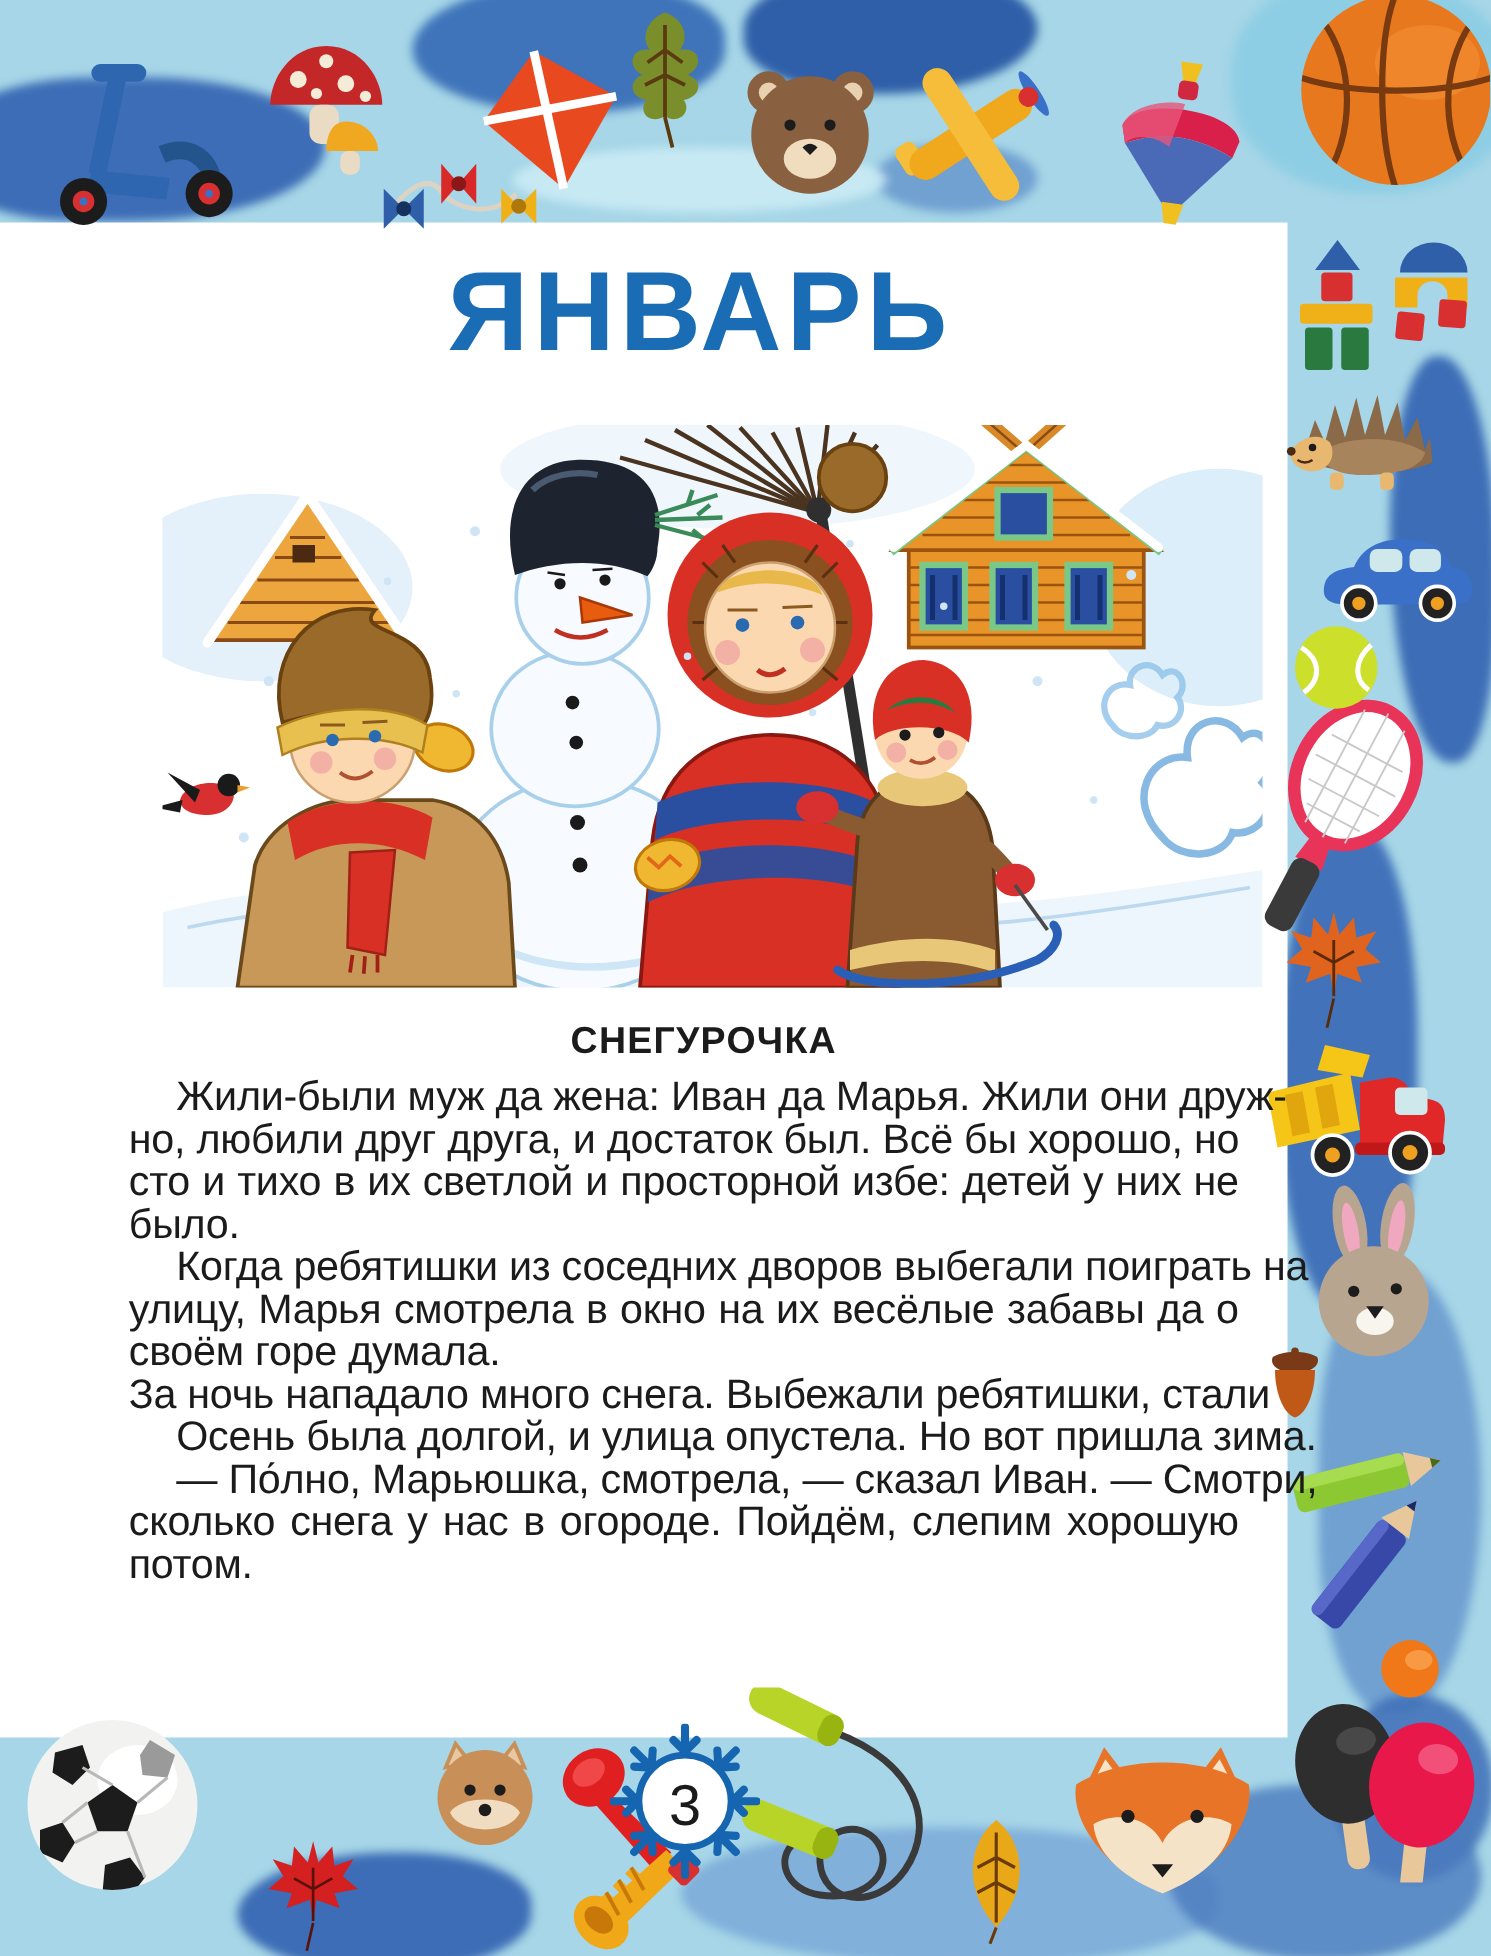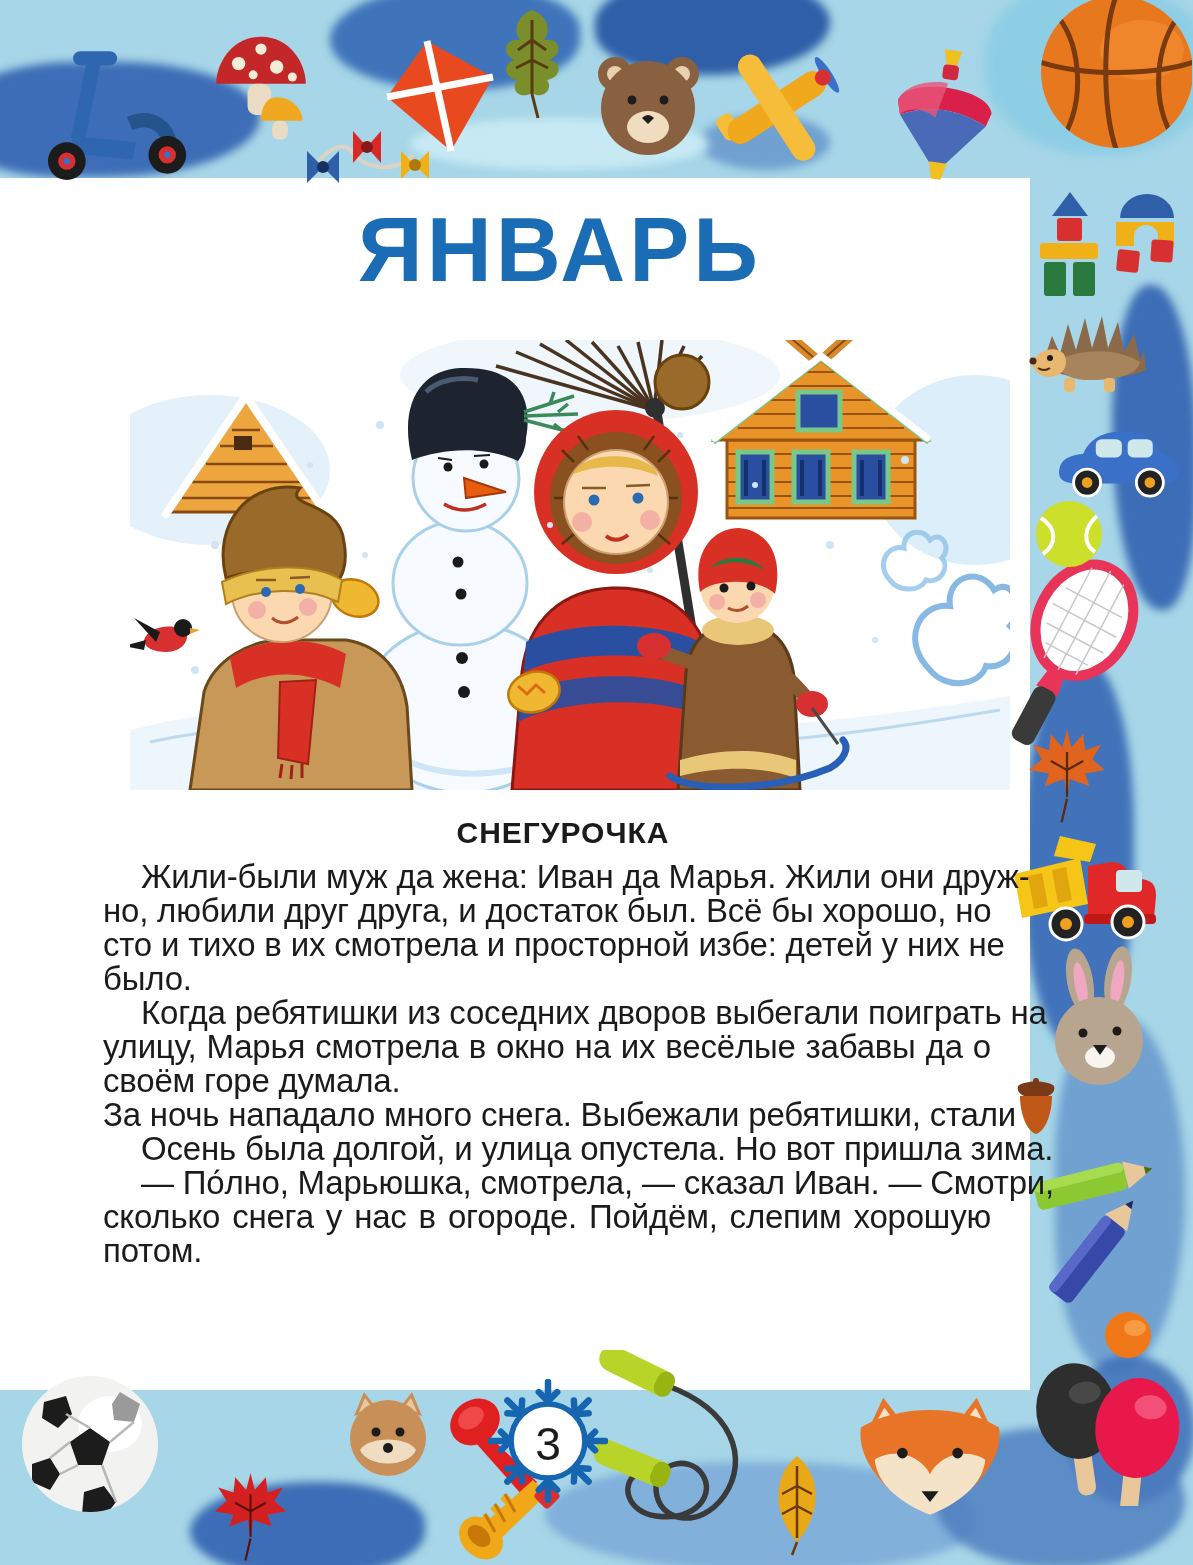--- a/index.html
+++ b/index.html
@@ -569,21 +569,21 @@
         <circle cx="520" cy="230" r="3"></circle>
         <circle cx="235" cy="215" r="3"></circle>
     </g>
   </svg>
 
   <h2 class="story-title" style="margin:16px;">СНЕГУРОЧКА</h2>
 
   <div class="textblock">
     <div class="tl ind">Жили-были муж да жена: Иван да Марья. Жили они друж-</div>
     <div class="tl">но, любили друг друга, и достаток был. Всё бы хорошо, но</div>
-    <div class="tl">сто и тихо в их смотрела и просторной избе: детей у них не</div>
+    <div class="tl">сто и тихо в их светлой и просторной избе: детей у них не</div>
     <div class="tl end">было.</div>
     <div class="tl ind">Когда ребятишки из соседних дворов выбегали поиграть на</div>
     <div class="tl">улицу, Марья смотрела в окно на их весёлые забавы да о</div>
     <div class="tl end">своём горе думала.</div>
     <div class="tl">За ночь нападало много снега. Выбежали ребятишки, стали</div>
     <div class="tl ind">Осень была долгой, и улица опустела. Но вот пришла зима.</div>
     <div class="tl ind">— По́лно, Марьюшка, смотрела, — сказал Иван. — Смотри,</div>
     <div class="tl">сколько снега у нас в огороде. Пойдём, слепим хорошую</div>
     <div class="tl end">потом.</div>
   </div>

